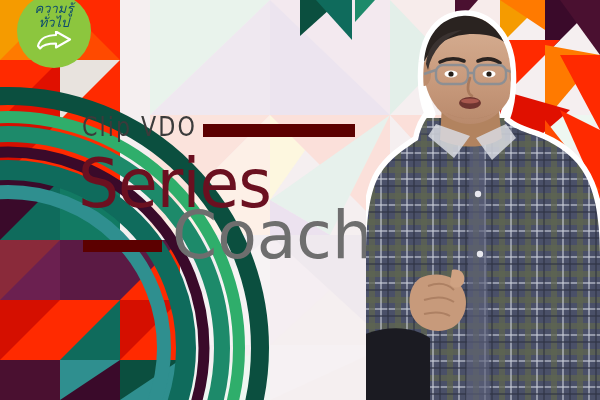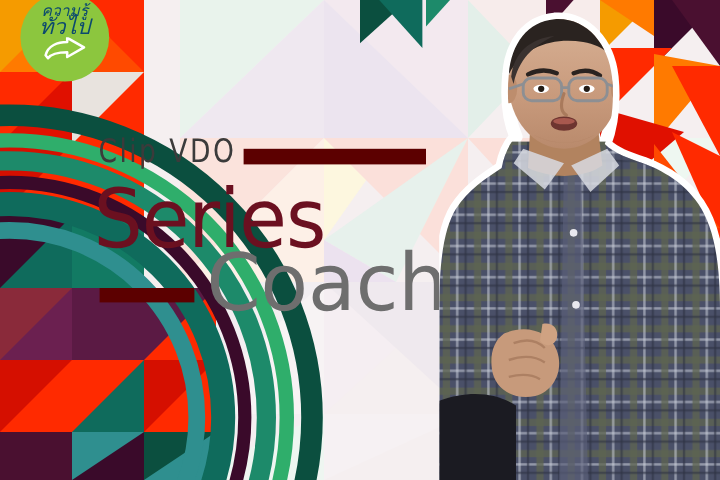--- a/index.html
+++ b/index.html
@@ -41,21 +41,21 @@
     position:absolute;left:17px;top:-6px;width:74px;height:74px;
     border-radius:50%;background:#8cc63e;
     display:flex;flex-direction:column;align-items:center;
     justify-content:flex-start;padding-top:7px;box-sizing:border-box;
   }
   #badge .th{
     color:#0c4a6e;font-family:Liberation Sans, sans-serif;
     font-size:13px;line-height:15px;font-style:italic;
     text-align:center;white-space:nowrap;
   }
-  #badge .th2{font-size:18px;margin-top:-1px;}
+  #badge .th2{font-size:13px;margin-top:-1px;}
   #badge-arrow{margin-top:1px;}
 
   
   #person{position:absolute;left:366px;top:8px;width:234px;height:392px;}
 </style>
 </head>
 <body>
 
 <div id="stage">
 

